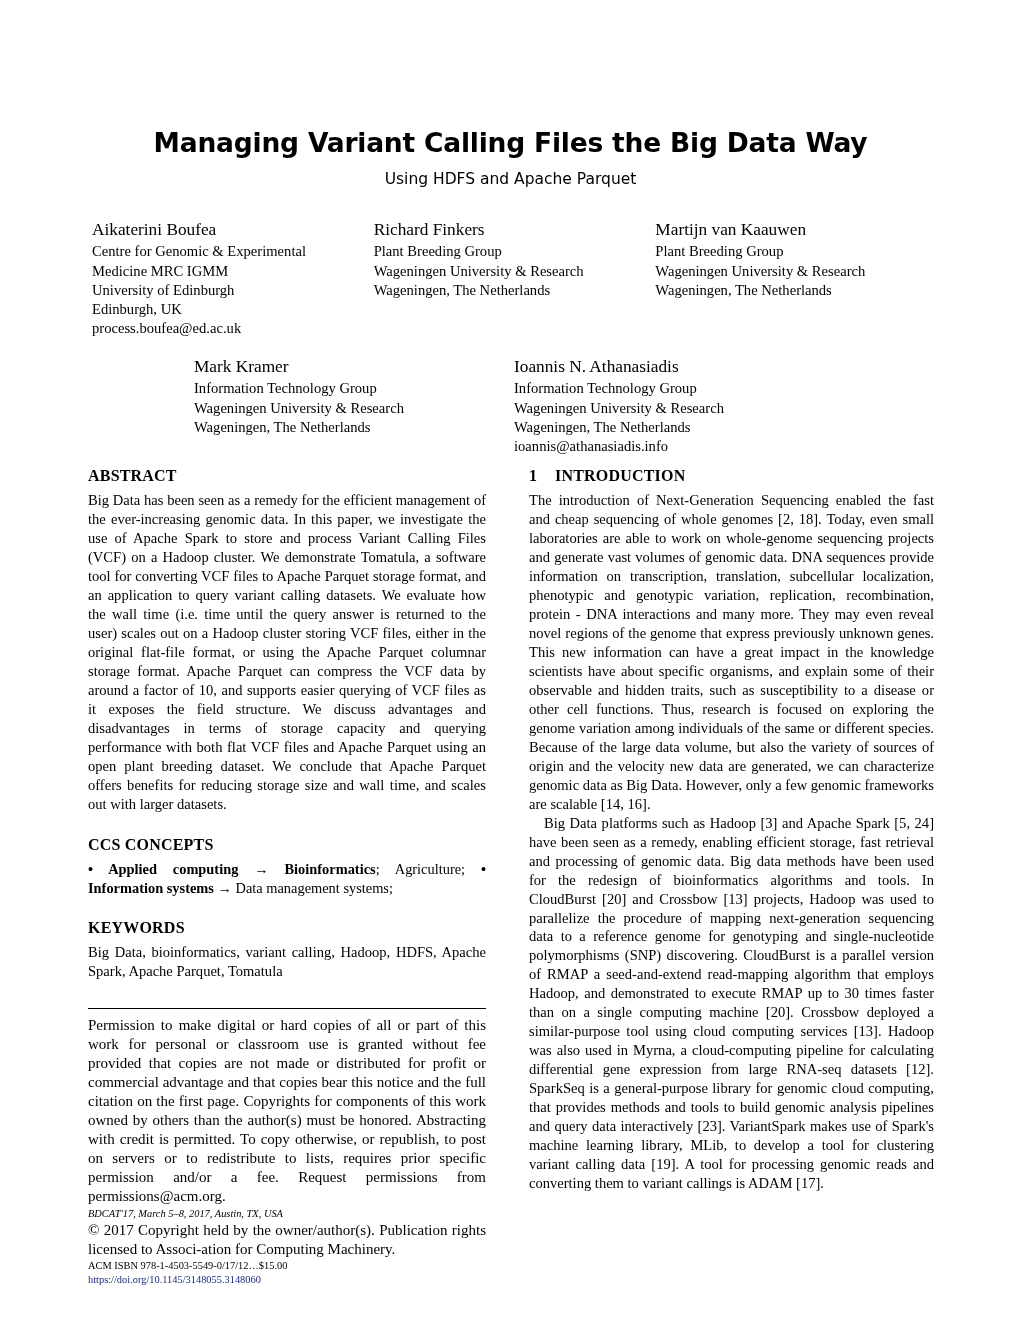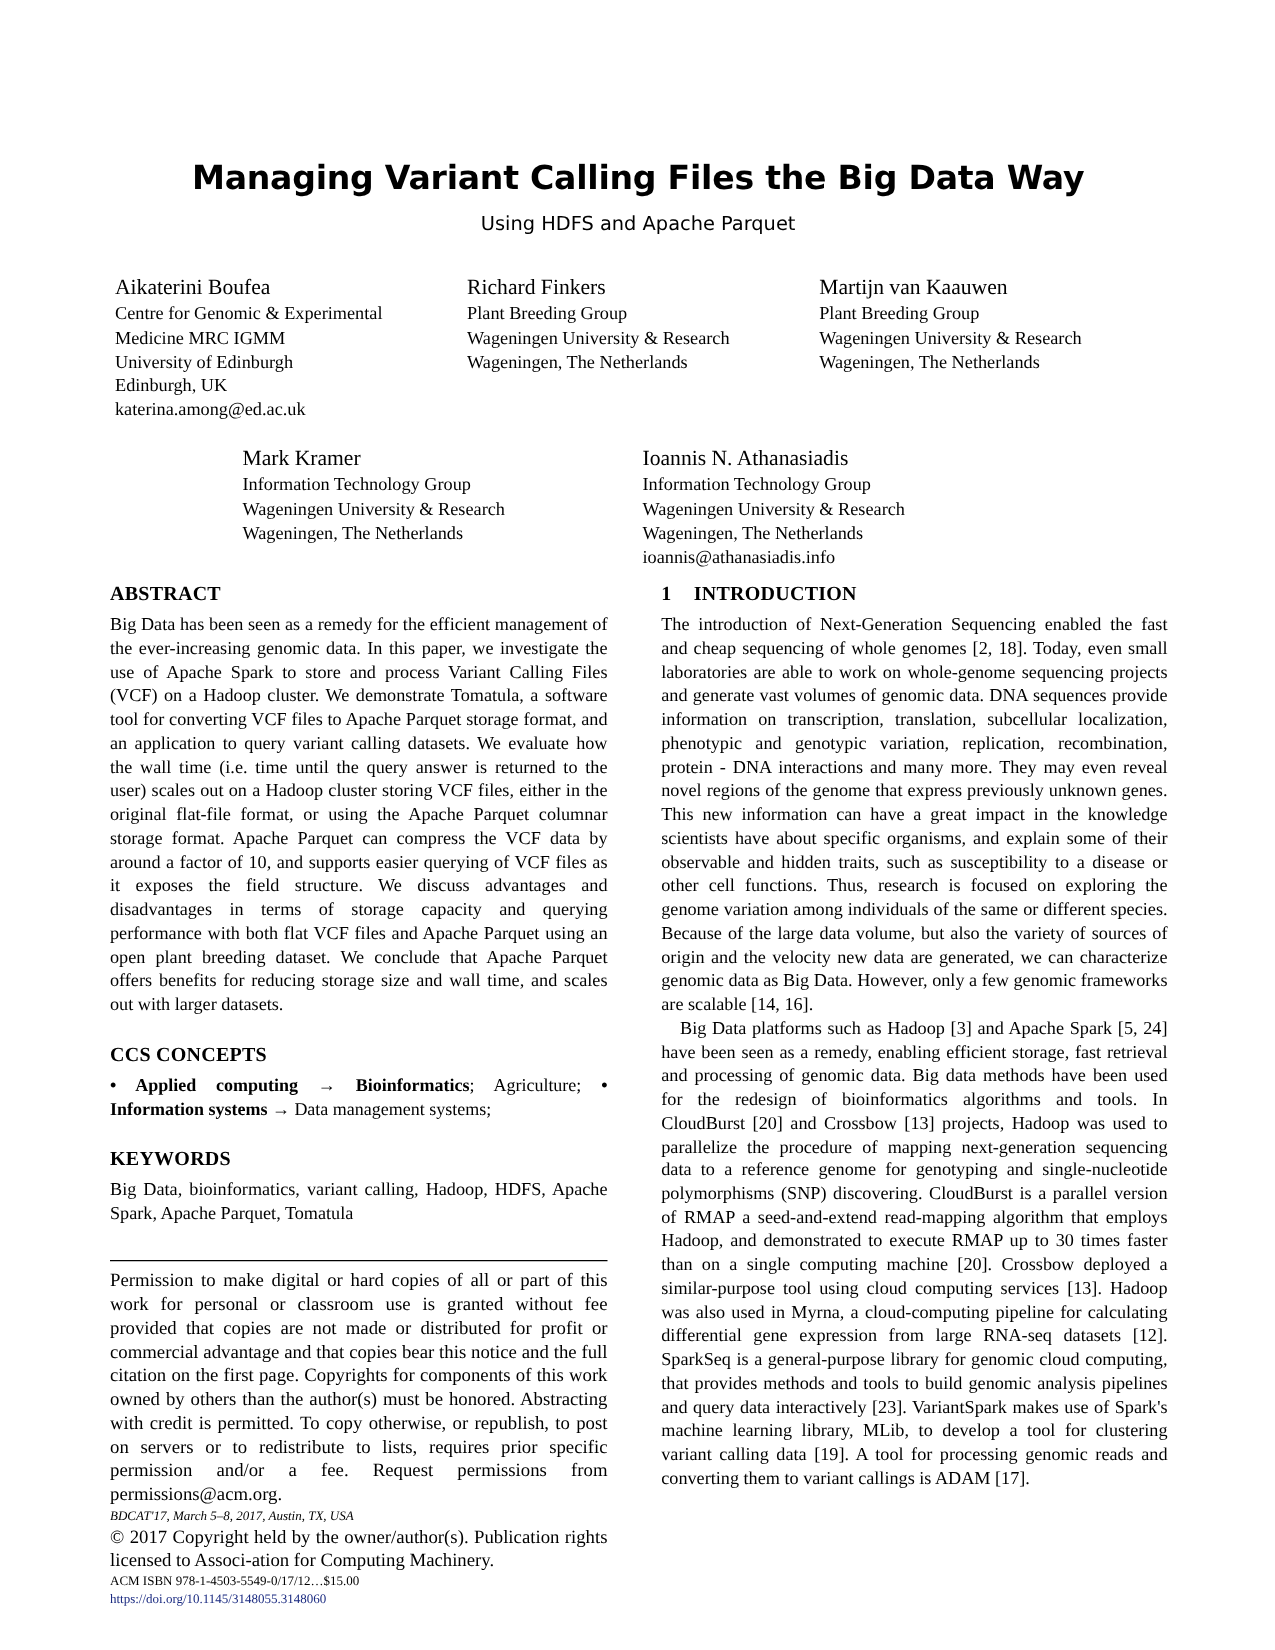--- a/index.html
+++ b/index.html
@@ -157,21 +157,21 @@
   </div>
 
   <div class="authors-row authors-row-1">
 
     <div class="author">
       <span class="author-name">Aikaterini Boufea</span>
       <span class="author-line">Centre for Genomic &amp; Experimental</span>
       <span class="author-line">Medicine MRC IGMM</span>
       <span class="author-line">University of Edinburgh</span>
       <span class="author-line">Edinburgh, UK</span>
-      <span class="author-line">katerina.among@ed.ac.uk</span>
+      <span class="author-line">process.boufea@ed.ac.uk</span>
     </div>
 
     <div class="author">
       <span class="author-name">Richard Finkers</span>
       <span class="author-line">Plant Breeding Group</span>
       <span class="author-line">Wageningen University &amp; Research</span>
       <span class="author-line">Wageningen, The Netherlands</span>
     </div>
 
     <div class="author">

